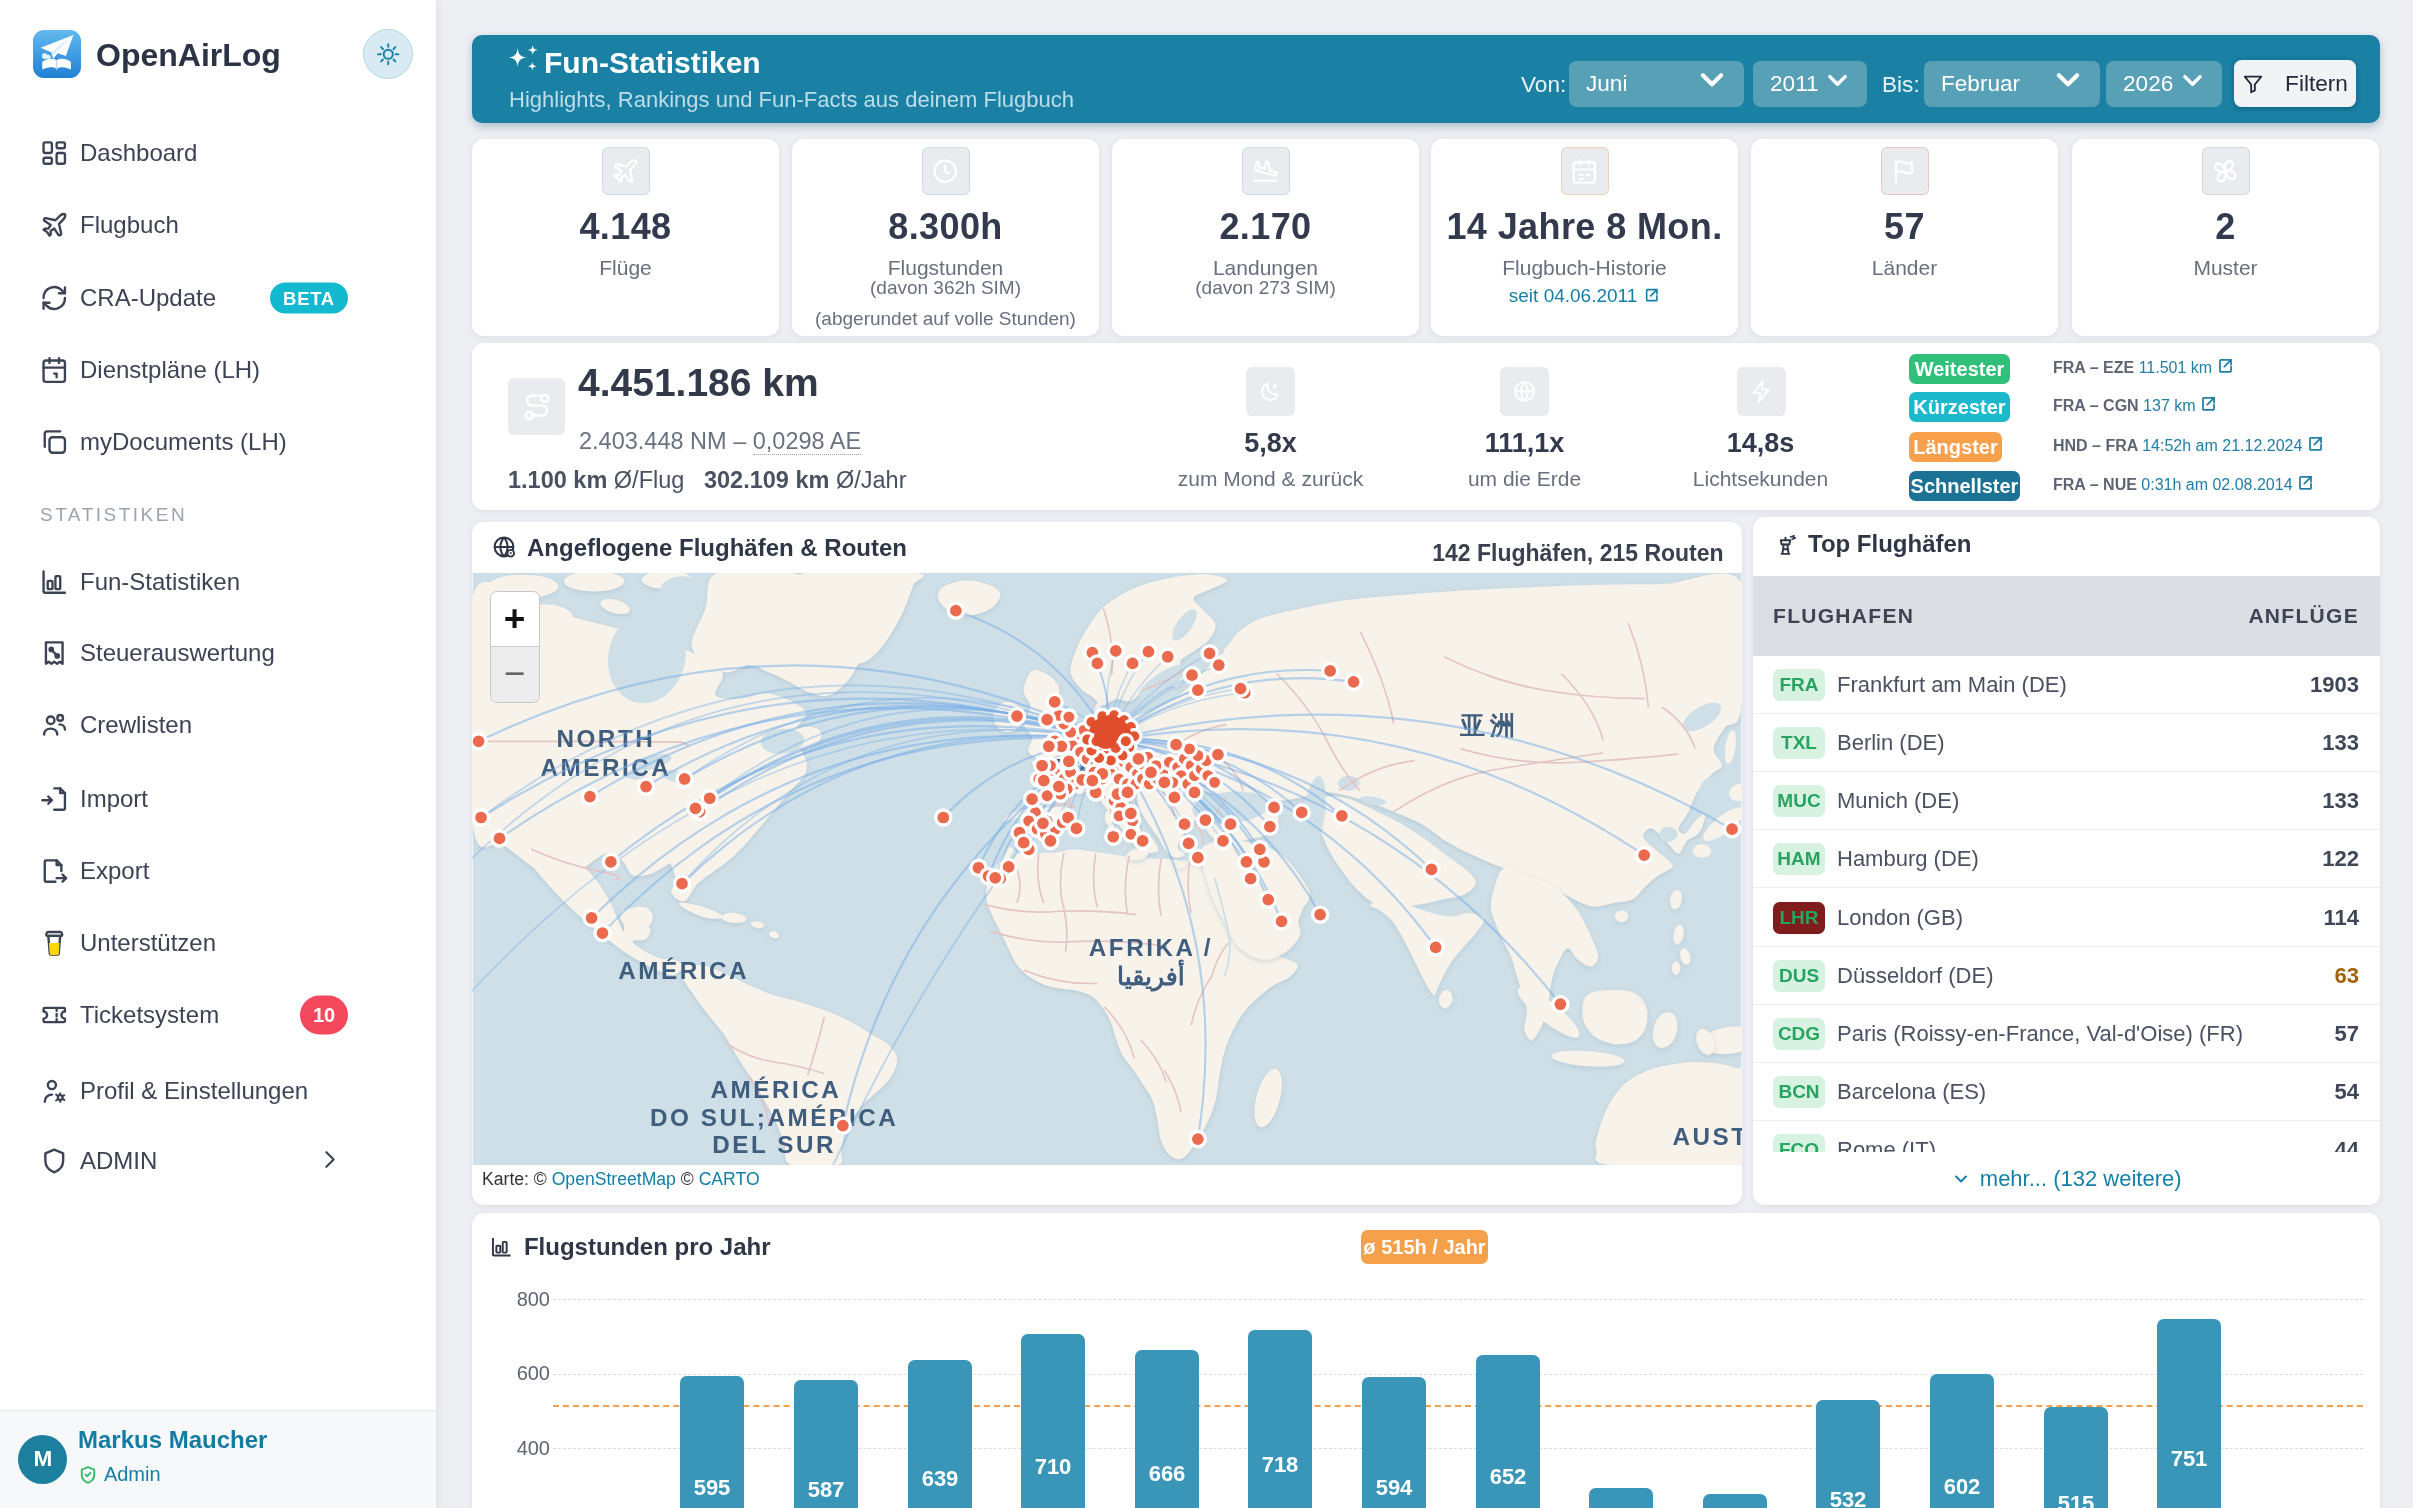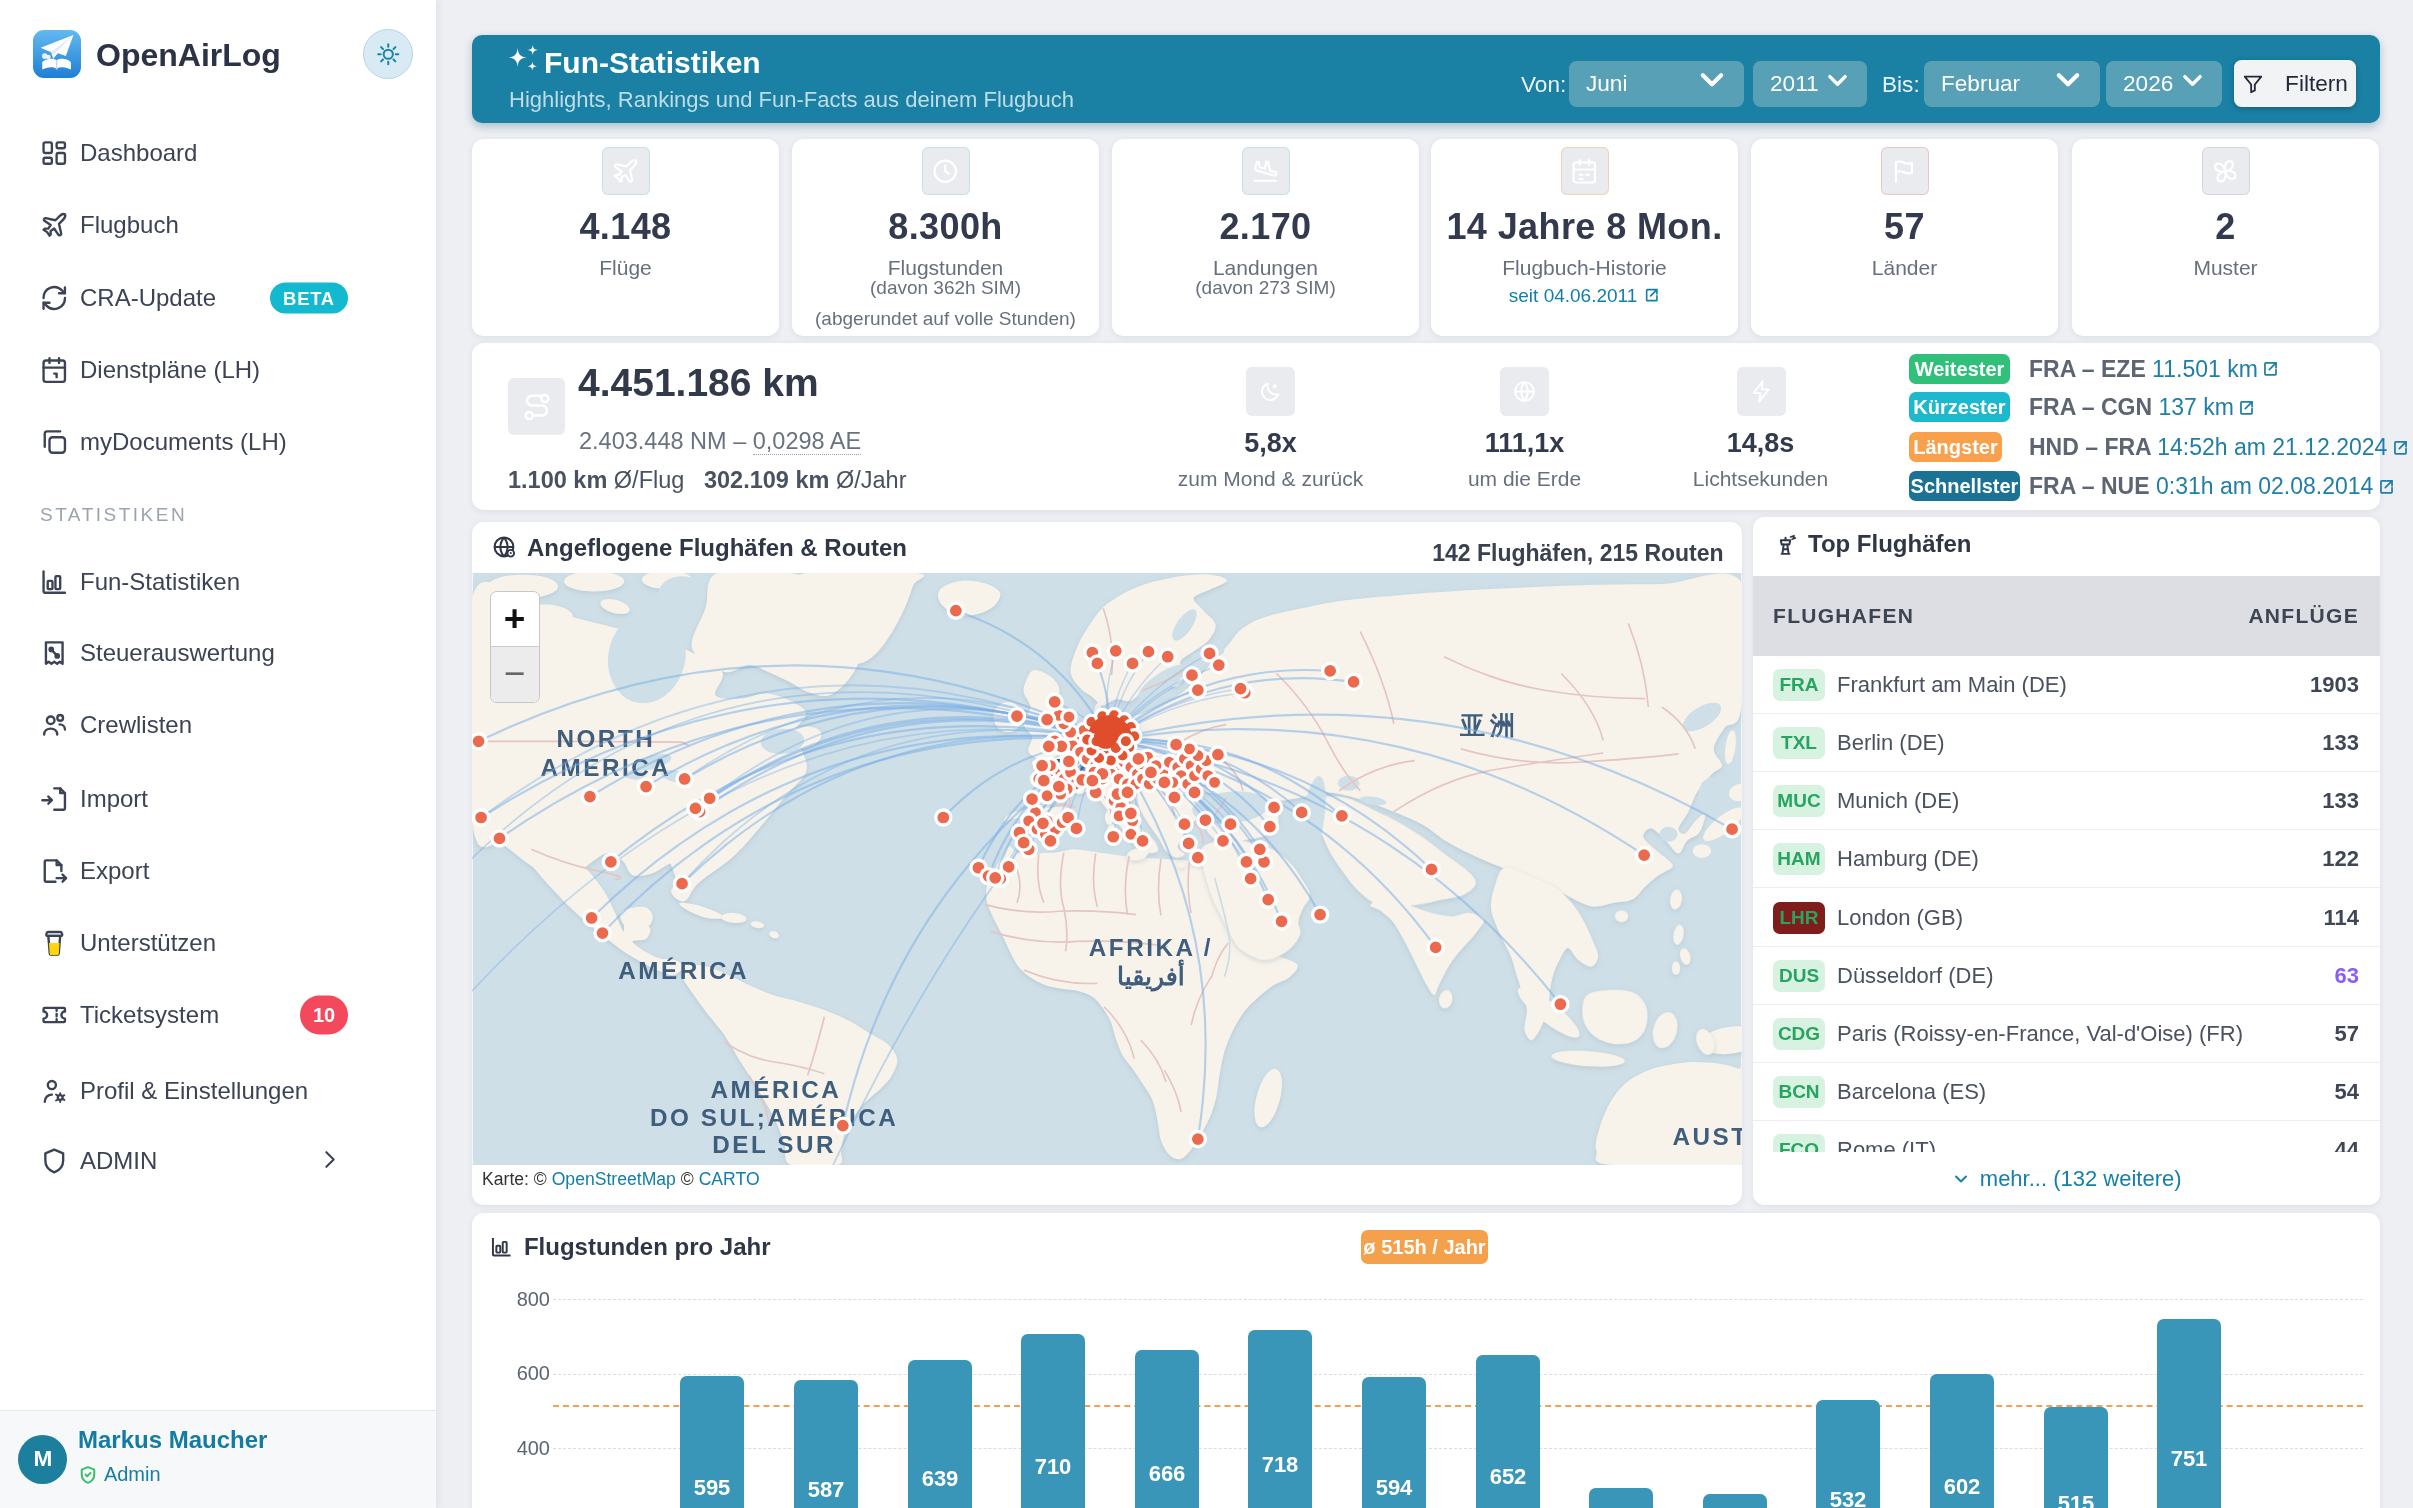--- a/index.html
+++ b/index.html
@@ -23,21 +23,21 @@
 .flabel { position:absolute; top:37px; font-size:22.6px; color:#eaf3f7; }
 #filterbtn { position:absolute; left:1762px; top:25px; width:122px; height:47px; background:#f2f3f5; border-radius:7.5px; color:#23293a; font-size:22.6px; font-weight:500; display:flex; align-items:center; justify-content:center; box-shadow:0 1.7px 5px rgba(0,30,50,.3);}
 .stat { top:139px; height:197px; }
 .isq { position:absolute; width:48px; height:48px; border-radius:5.9px; background:#e9ebee; display:flex; align-items:center; justify-content:center;}
 .stat .isq { top:11.7px; left:50%; transform:translateX(-50%); }
 .stat .num { position:absolute; top:67px; width:100%; text-align:center; font-size:36px; font-weight:bold; color:#333a4d; letter-spacing:0.4px;}
 .stat .lab { position:absolute; top:117px; width:100%; text-align:center; font-size:21px; color:#68707e;}
 .stat .sub { position:absolute; width:100%; text-align:center; font-size:19px; color:#68707e;}
 .tealink { color:#137fa7; text-decoration:none;}
 .kpill { position:absolute; height:30px; border-radius:6.7px; color:#fff; font-size:20px; font-weight:bold; display:flex; align-items:center; justify-content:center; }
-.krow { position:absolute; font-size:23px; color:#5d6472; font-weight:bold; white-space:nowrap;}
+.krow { position:absolute; font-size:16px; color:#5d6472; font-weight:bold; white-space:nowrap;margin-left:24px;}
 .krow .lnk { color:#217ea6; font-weight:normal; }
 .bar { position:absolute; background:#3a96b8; border-radius:6.7px 6.7px 0 0; }
 .bar span { position:absolute; left:0; width:100%; text-align:center; color:#fff; font-weight:bold; font-size:22px;}
 </style>
 </head>
 <body>
 <div id="sidebar">
     <svg width="48" height="48" viewBox="0 0 57 57" style="position:absolute;left:33px;top:30px" xmlns="http://www.w3.org/2000/svg">
 <defs>
         <linearGradient id="lg" x1="0" y1="0" x2="0" y2="1">
@@ -784,21 +784,21 @@
         <span style="position:absolute;right:21px;top:50%;transform:translateY(-50%);font-size:22px;font-weight:600;color:#3f4756;">122</span>
       </div>
       <div style="position:absolute;left:0;top:233px;width:627px;height:58px;border-bottom:1.7px solid #eceef1;">
         <span style="position:absolute;left:20px;top:50%;transform:translateY(-50%);width:52px;height:32px;background:#7f1d1d;color:#27a45f;font-size:19px;font-weight:bold;border-radius:6.7px;display:flex;align-items:center;justify-content:center;">LHR</span>
         <span style="position:absolute;left:84px;top:50%;transform:translateY(-50%);font-size:22px;color:#4a5160;white-space:nowrap">London (GB)</span>
         <span style="position:absolute;right:21px;top:50%;transform:translateY(-50%);font-size:22px;font-weight:600;color:#3f4756;">114</span>
       </div>
       <div style="position:absolute;left:0;top:291px;width:627px;height:58px;border-bottom:1.7px solid #eceef1;">
         <span style="position:absolute;left:20px;top:50%;transform:translateY(-50%);width:52px;height:32px;background:#d7f2e1;color:#27a45f;font-size:19px;font-weight:bold;border-radius:6.7px;display:flex;align-items:center;justify-content:center;">DUS</span>
         <span style="position:absolute;left:84px;top:50%;transform:translateY(-50%);font-size:22px;color:#4a5160;white-space:nowrap">Düsseldorf (DE)</span>
-        <span style="position:absolute;right:21px;top:50%;transform:translateY(-50%);font-size:22px;font-weight:600;color:#8b5cf6;">63</span>
+        <span style="position:absolute;right:21px;top:50%;transform:translateY(-50%);font-size:22px;font-weight:600;color:#a16207;">63</span>
       </div>
       <div style="position:absolute;left:0;top:349px;width:627px;height:58px;border-bottom:1.7px solid #eceef1;">
         <span style="position:absolute;left:20px;top:50%;transform:translateY(-50%);width:52px;height:32px;background:#d7f2e1;color:#27a45f;font-size:19px;font-weight:bold;border-radius:6.7px;display:flex;align-items:center;justify-content:center;">CDG</span>
         <span style="position:absolute;left:84px;top:50%;transform:translateY(-50%);font-size:22px;color:#4a5160;white-space:nowrap">Paris (Roissy-en-France, Val-d'Oise) (FR)</span>
         <span style="position:absolute;right:21px;top:50%;transform:translateY(-50%);font-size:22px;font-weight:600;color:#3f4756;">57</span>
       </div>
       <div style="position:absolute;left:0;top:407px;width:627px;height:58px;border-bottom:1.7px solid #eceef1;">
         <span style="position:absolute;left:20px;top:50%;transform:translateY(-50%);width:52px;height:32px;background:#d7f2e1;color:#27a45f;font-size:19px;font-weight:bold;border-radius:6.7px;display:flex;align-items:center;justify-content:center;">BCN</span>
         <span style="position:absolute;left:84px;top:50%;transform:translateY(-50%);font-size:22px;color:#4a5160;white-space:nowrap">Barcelona (ES)</span>
         <span style="position:absolute;right:21px;top:50%;transform:translateY(-50%);font-size:22px;font-weight:600;color:#3f4756;">54</span>

